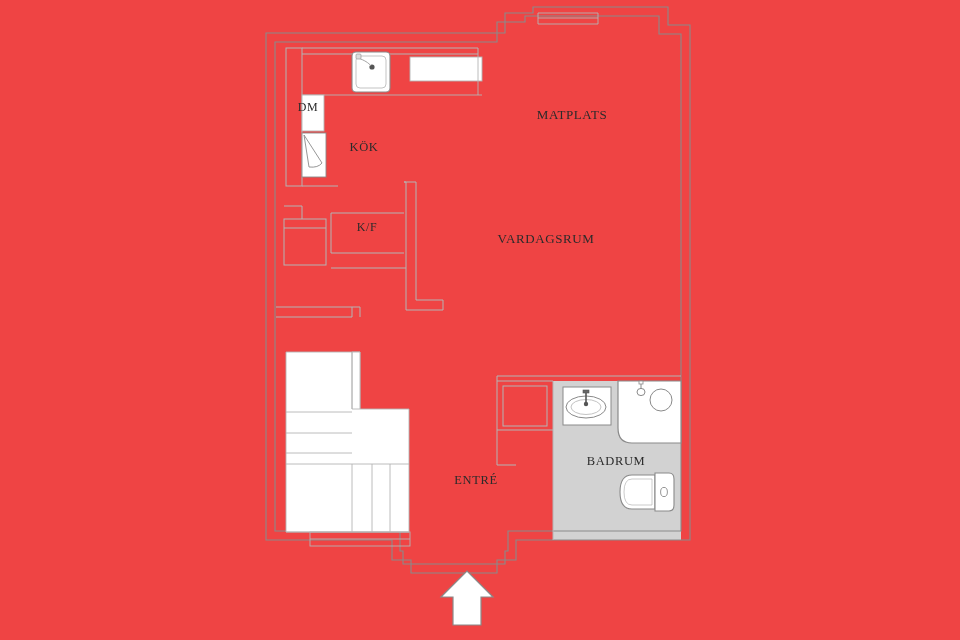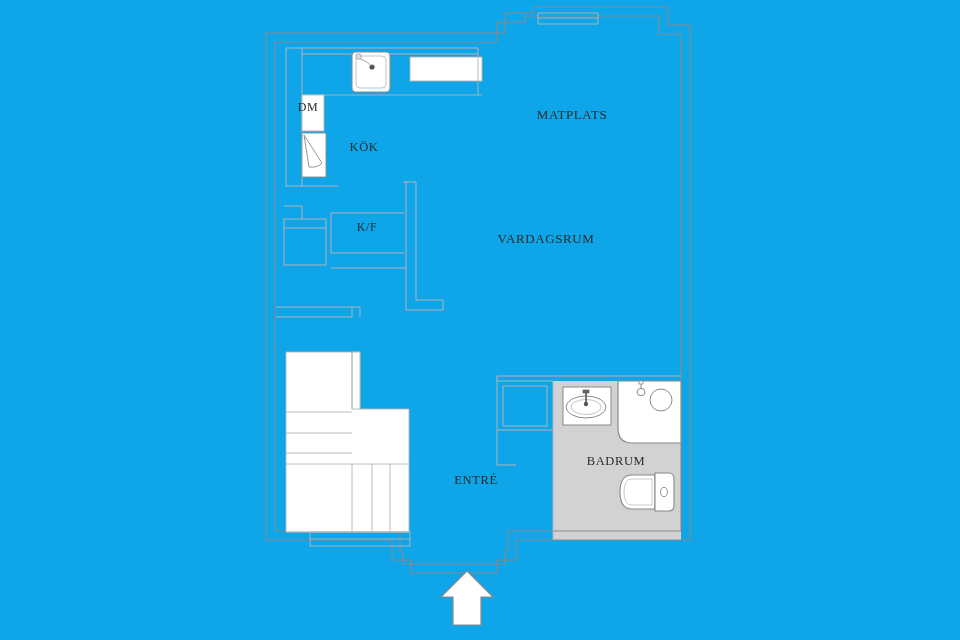--- a/index.html
+++ b/index.html
@@ -10,21 +10,21 @@
   body {
     width: 960px;
     height: 640px;
     overflow: hidden;
     font-family: "Liberation Serif", "DejaVu Serif", serif;
   }
   #floorplan-root {
     position: relative;
     width: 960px;
     height: 640px;
-    background: #0ea5e9;
+    background: #ef4444;
   }
   #plan-svg {
     display: block;
     width: 960px;
     height: 640px;
   }
   .room-label {
     font-family: "Liberation Serif", "DejaVu Serif", serif;
     fill: #2b2b2b;
     text-anchor: middle;

